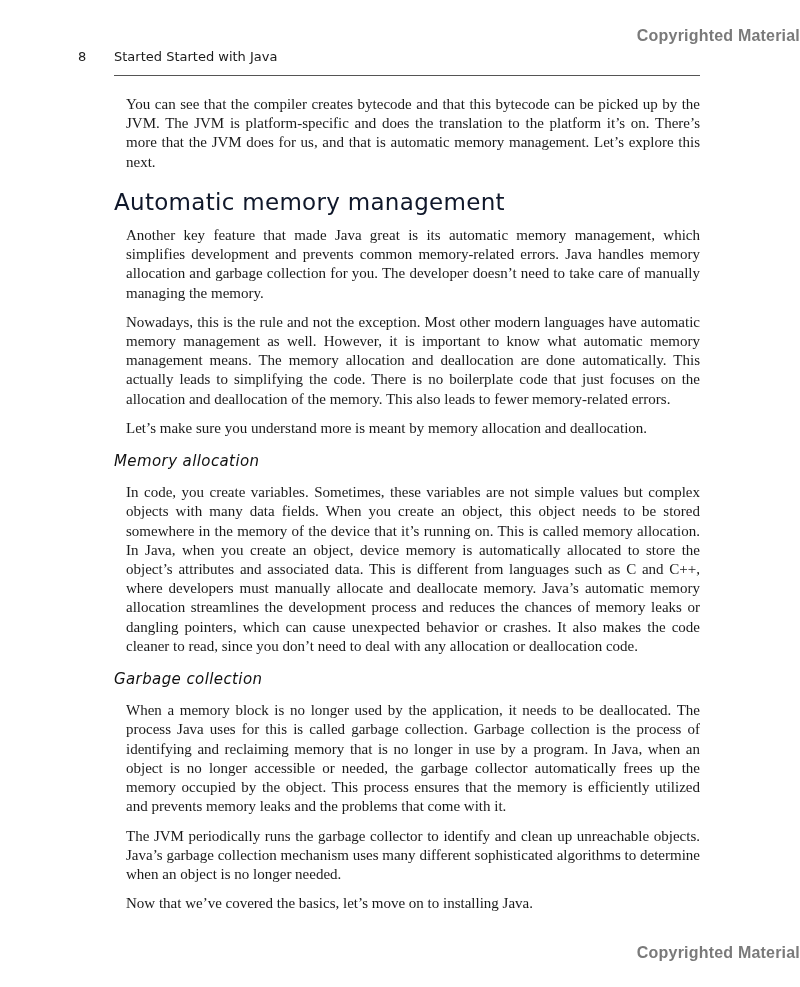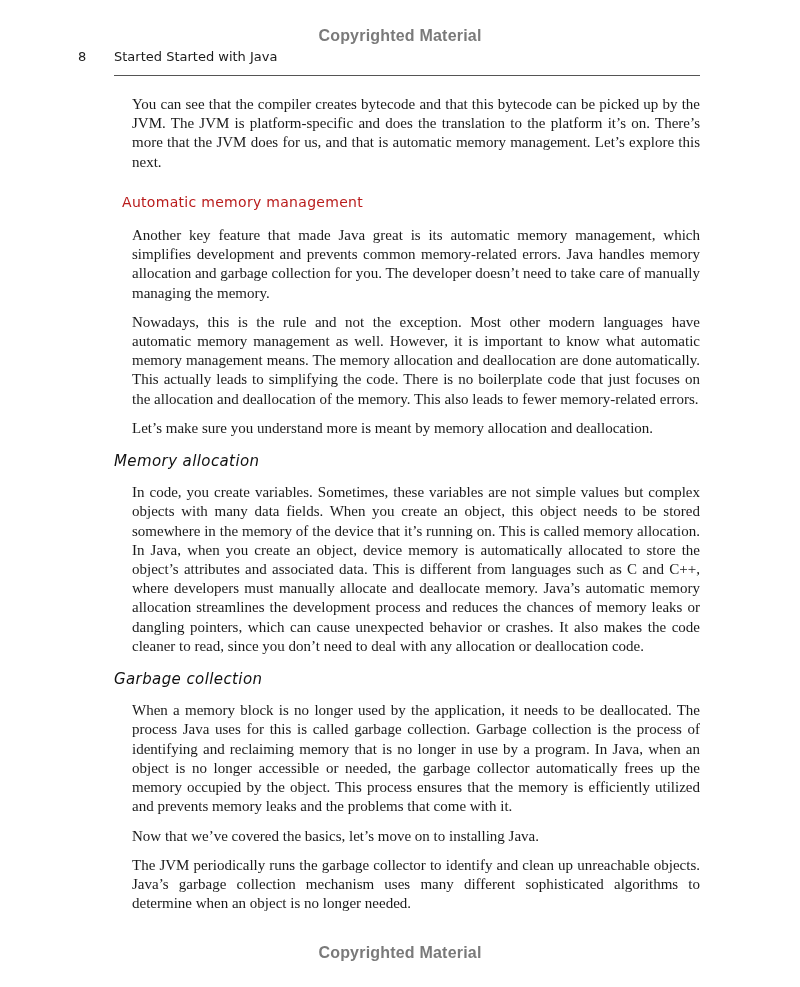--- a/index.html
+++ b/index.html
@@ -1,43 +1,43 @@
 <!DOCTYPE html>
 <html><head>
 <meta charset="utf-8">
 <style>
   html, body { margin: 0; padding: 0; background: #ffffff; }
   body { width: 800px; height: 987px; position: relative; overflow: hidden; color: #1a1a1a; }
   .watermark {
-    position: absolute; left: 0; width: 800px; text-align: center;
+    position: absolute; left: 0; width: 800px; text-align: right;
     font-family: "Liberation Sans", sans-serif; font-weight: bold; font-size: 16px;
     color: #7a7a7a; letter-spacing: 0.2px;
   }
   .wm-top { top: 27px; }
   .wm-bottom { top: 944px; }
   .running-head {
     position: absolute; top: 49px; left: 78px; width: 622px;
     font-family: "DejaVu Sans", sans-serif; font-size: 13px; color: #1a1a1a;
     display: flex; align-items: baseline;
   }
   .page-number { width: 36px; }
   .head-rule {
     position: absolute; top: 75px; left: 114px; width: 586px; height: 0;
     border-top: 1px solid #555;
   }
   .content {
     position: absolute; top: 95px; left: 114px; width: 586px;
     font-family: "Liberation Serif", serif; font-size: 15px; line-height: 19.2px;
     color: #1a1a1a;
   }
-  .content p { margin: 0 0 10px 18px; text-align: justify; }
+  .content p { margin: 0 0 10px 12px; text-align: justify; }
   .content b { font-weight: normal; }
   h2.section-heading {
-    font-family: "DejaVu Sans", sans-serif; font-weight: normal; font-size: 14px;
-    margin: 21px 0 14px 8px; letter-spacing: 0.3px; color: #b91c1c;
+    font-family: "DejaVu Sans", sans-serif; font-weight: normal; font-size: 23px;
+    margin: 21px 0 14px 0; letter-spacing: 0.3px; color: #0f172a;
   }
   h3.subsection-heading {
     font-family: "DejaVu Sans", sans-serif; font-style: italic; font-weight: normal;
     font-size: 15px; margin: 14px 0 12px 0; letter-spacing: 0.4px; color: #111;
   }
 </style>
 </head>
 <body>
 
 <div class="watermark wm-top">Copyrighted Material</div>
@@ -54,17 +54,17 @@
   <h2 class="section-heading">Automatic memory management</h2>
   <p><span>Another key feature that made Java great is its </span><b>automatic memory management,</b><span> which simplifies development and prevents common memory-related errors. Java handles memory allocation and garbage collection for you. The developer doesn’t need to take care of manually managing the memory.</span></p>
   <p>Nowadays, this is the rule and not the exception. Most other modern languages have automatic memory management as well. However, it is important to know what automatic memory management means. The memory allocation and deallocation are done automatically. This actually leads to simplifying the code. There is no boilerplate code that just focuses on the allocation and deallocation of the memory. This also leads to fewer memory-related errors.</p>
   <p>Let’s make sure you understand more is meant by memory allocation and deallocation.</p>
 
   <h3 class="subsection-heading">Memory allocation</h3>
   <p><span>In code, you create variables. Sometimes, these variables are not simple values but complex objects with many data fields. When you create an object, this object needs to be stored somewhere in the memory of the device that it’s running on. This is called </span><b>memory allocation</b><span>. In Java, when you create an object, device memory is automatically allocated to store the object’s attributes and associated data. This is different from languages such as C and C++, where developers must manually allocate and deallocate memory. Java’s automatic memory allocation streamlines the development process and reduces the chances of memory leaks or dangling pointers, which can cause unexpected behavior or crashes. It also makes the code cleaner to read, since you don’t need to deal with any allocation or deallocation code.</span></p>
 
   <h3 class="subsection-heading">Garbage collection</h3>
   <p><span>When a memory block is no longer used by the application, it needs to be deallocated. The process Java uses for this is called </span><b>garbage collection</b><span>. Garbage collection is the process of identifying and reclaiming memory that is no longer in use by a program. In Java, when an object is no longer accessible or needed, the garbage collector automatically frees up the memory occupied by the object. This process ensures that the memory is efficiently utilized and prevents memory leaks and the problems that come with it.</span></p>
+  <p>The JVM periodically runs the garbage collector to identify and clean up unreachable objects. Java’s garbage collection mechanism uses many different sophisticated algorithms to determine when an object is no longer needed.</p>
   <p>Now that we’ve covered the basics, let’s move on to installing Java.</p>
-  <p>The JVM periodically runs the garbage collector to identify and clean up unreachable objects. Java’s garbage collection mechanism uses many different sophisticated algorithms to determine when an object is no longer needed.</p>
 </div>
 
 <div class="watermark wm-bottom">Copyrighted Material</div>
 
 </body></html>

